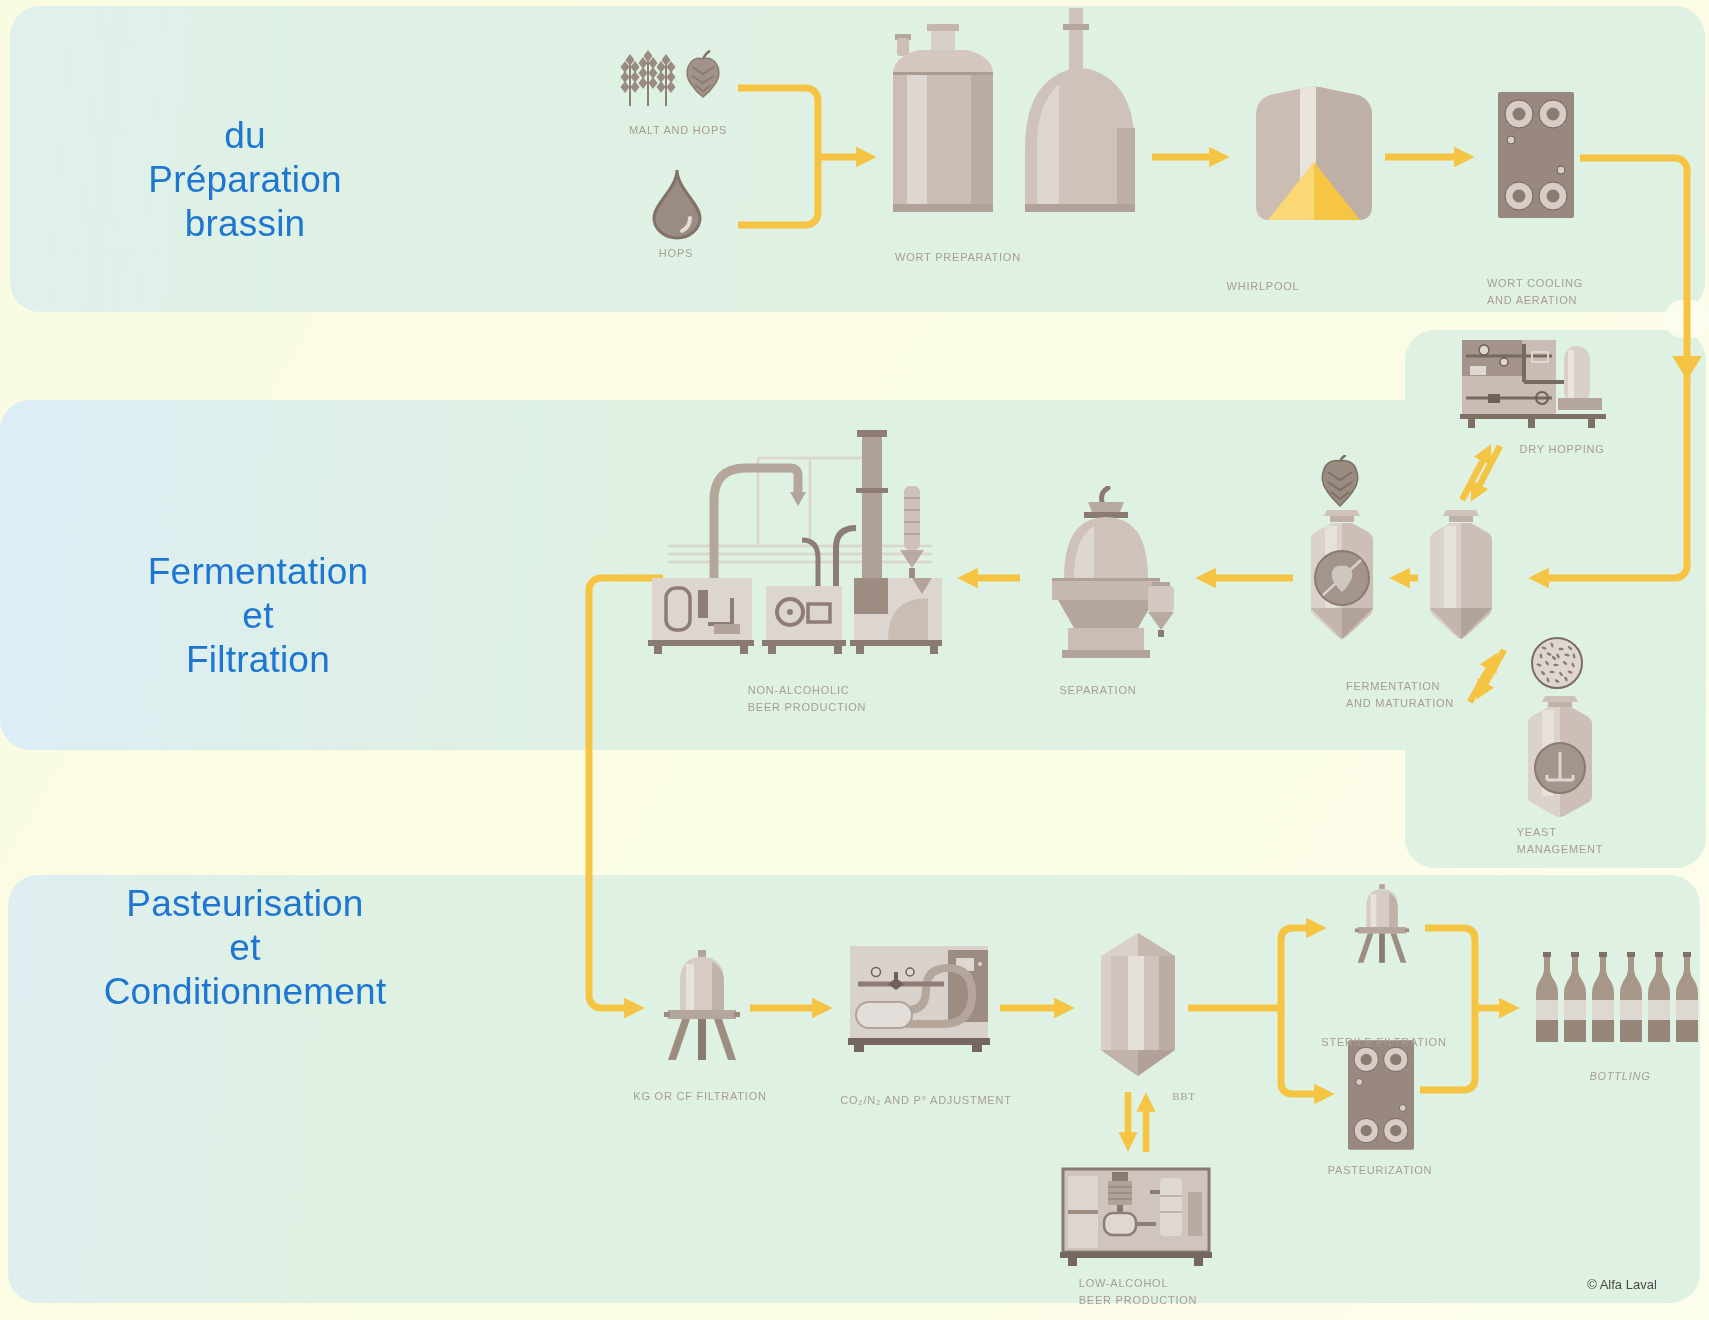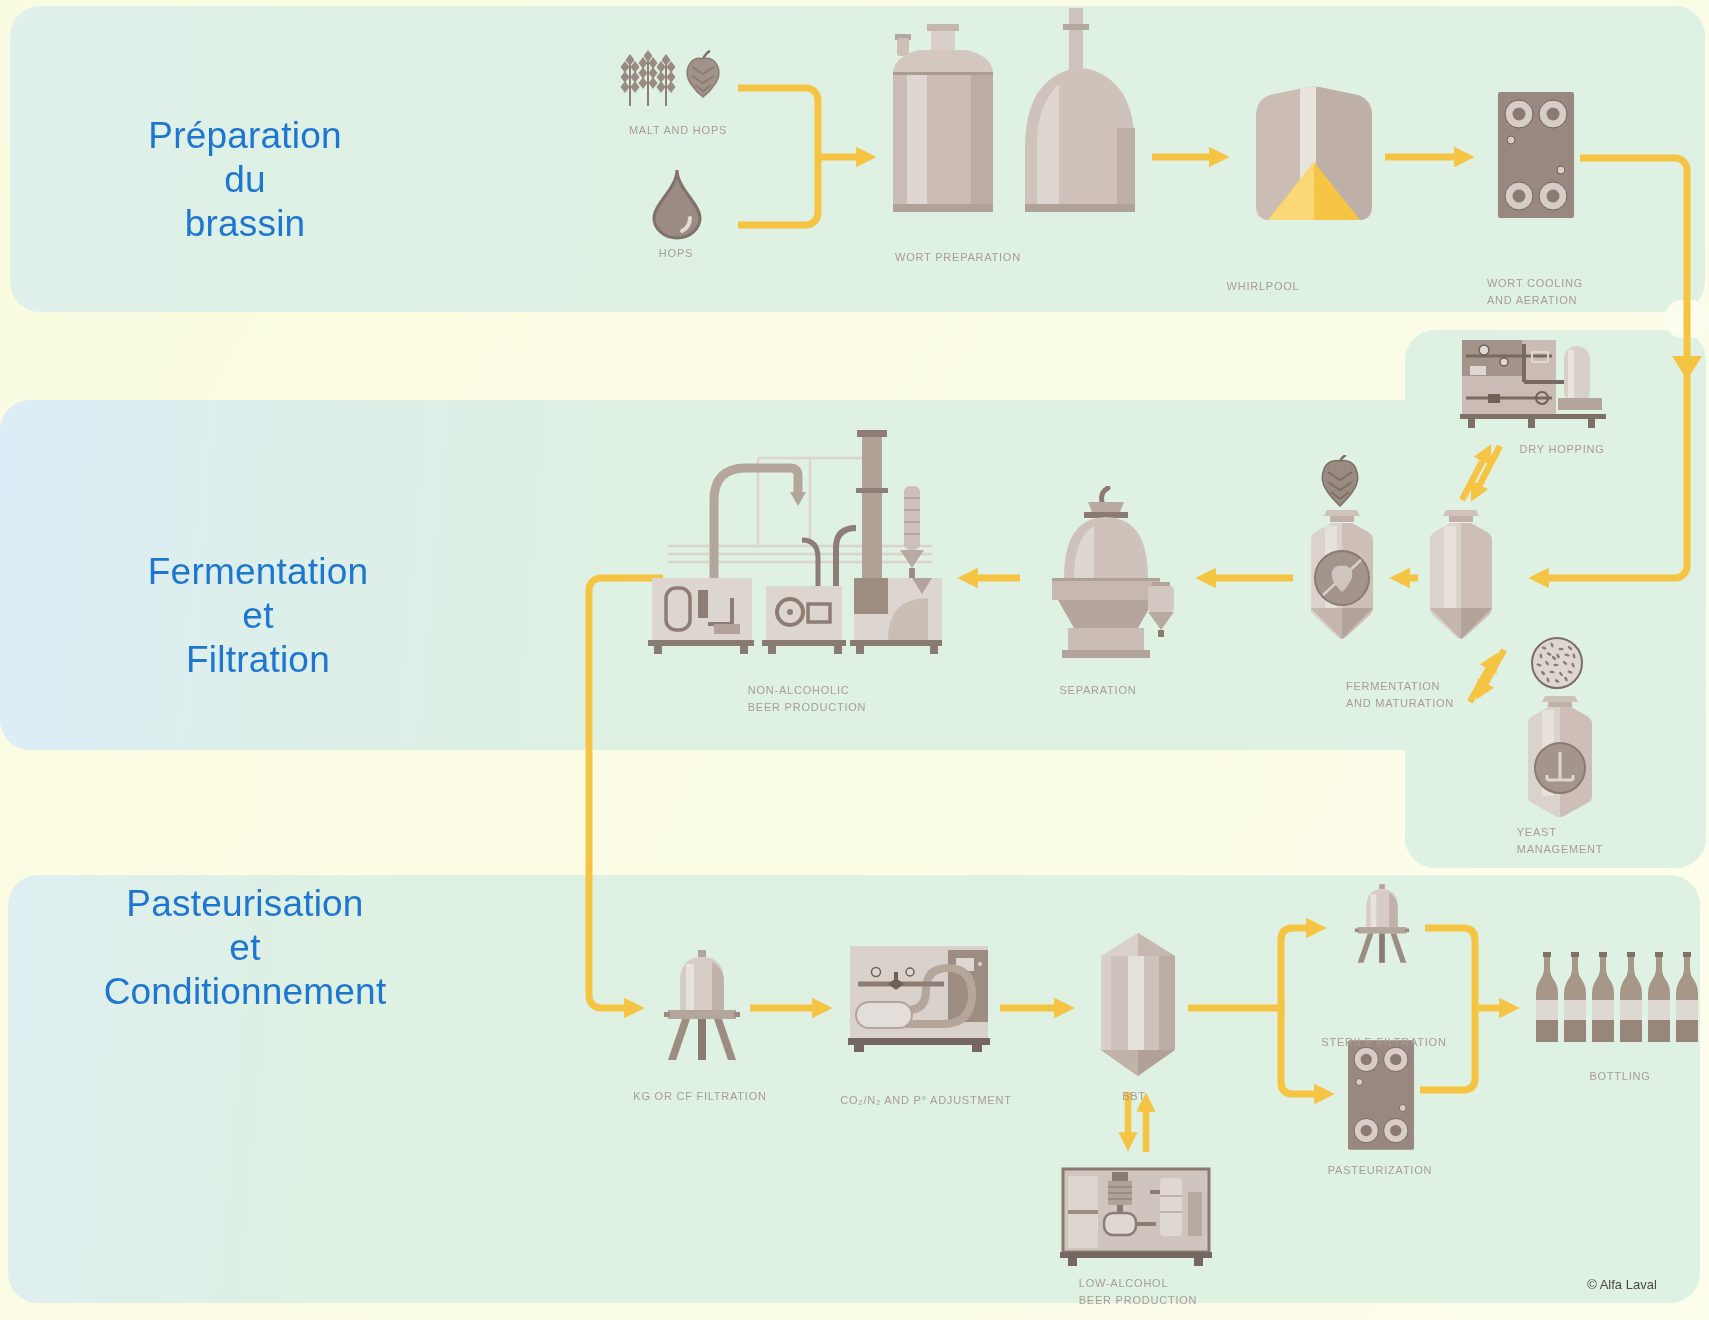--- a/index.html
+++ b/index.html
@@ -29,22 +29,22 @@
 <body>
 
 <div class="canvas">
 
   <div class="band band-1"></div>
   <div class="band band-2-ext band"></div>
   <div class="band band-2"></div>
   <div class="band band-3"></div>
 
   <div class="hd" style="left:95px;top:114px;width:300px;">
+    <div>du</div>
     <div>Préparation</div>
-    <div>du</div>
     <div>brassin</div>
   </div>
   <div class="hd" style="left:105px;top:550px;width:306px;">
     <div>Fermentation</div>
     <div>et</div>
     <div>Filtration</div>
   </div>
   <div class="hd" style="left:70px;top:882px;width:350px;">
     <div>Pasteurisation</div>
     <div>et</div>
@@ -515,23 +515,23 @@
     <div>YEAST</div>
     <div>MANAGEMENT</div>
   </div>
   <div class="lbl" style="left:1098px;top:690px;">SEPARATION</div>
   <div class="lbl" style="left:807px;top:699px;">
     <div>NON-ALCOHOLIC</div>
     <div>BEER PRODUCTION</div>
   </div>
   <div class="lbl" style="left:700px;top:1096px;">KG OR CF FILTRATION</div>
   <div class="lbl" style="left:926px;top:1100px;">CO₂/N₂ AND P° ADJUSTMENT</div>
-  <div class="lbl" style="left:1134px;top:1096px;">BBT</div>
+  <div class="lbl" style="left:1184px;top:1096px;font-family:Liberation Serif, serif;">BBT</div>
   <div class="lbl" style="left:1384px;top:1042px;">STERILE FILTRATION</div>
   <div class="lbl" style="left:1380px;top:1170px;">PASTEURIZATION</div>
-  <div class="lbl" style="left:1620px;top:1076px;">BOTTLING</div>
+  <div class="lbl" style="left:1620px;top:1076px;font-style:italic;">BOTTLING</div>
   <div class="lbl" style="left:1138px;top:1292px;">
     <div>LOW-ALCOHOL</div>
     <div>BEER PRODUCTION</div>
   </div>
 
   <div class="copy" style="left:1622px;top:1284px;">© Alfa Laval</div>
 </div>
 
 </body></html>

